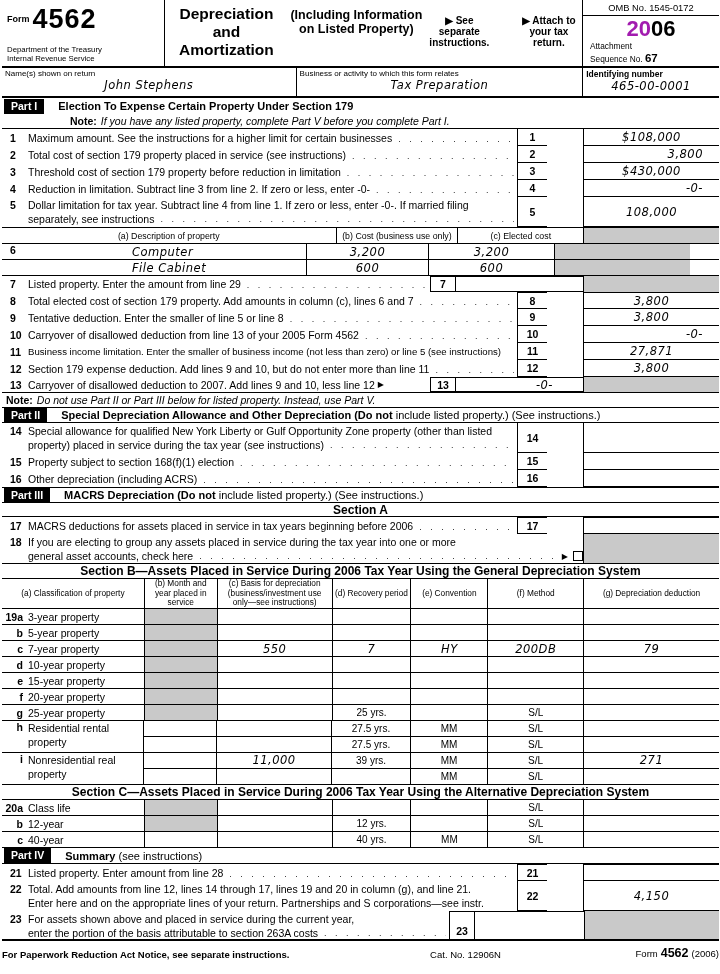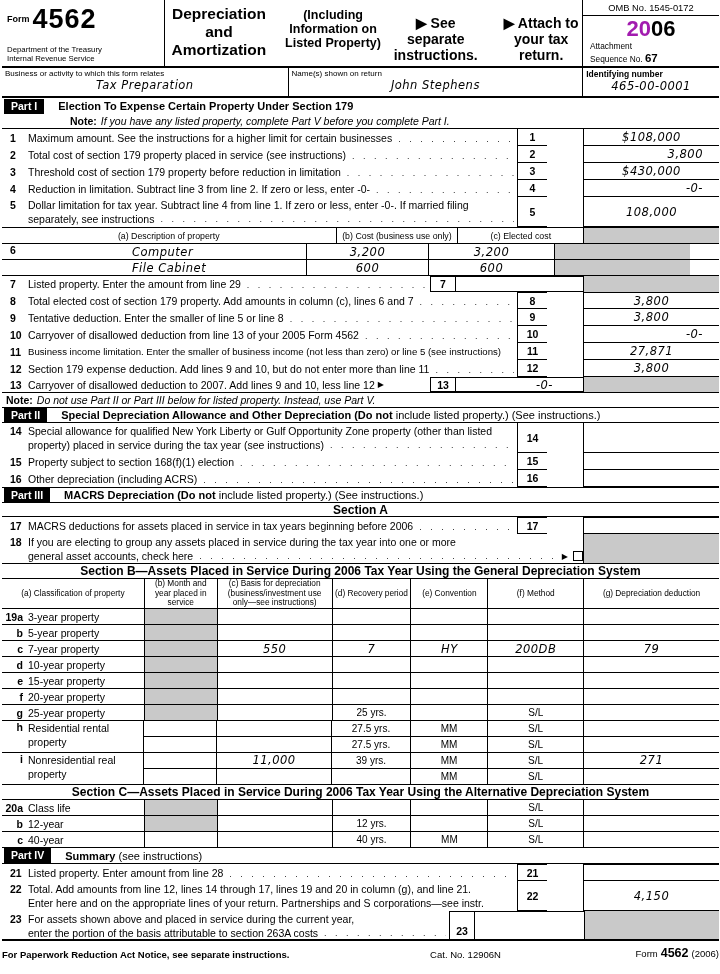--- a/index.html
+++ b/index.html
@@ -13,21 +13,21 @@
   
   .hdr { display:flex; height:68px; border-bottom:2px solid #000; }
   .hdr-left { width:163px; border-right:1px solid #000; padding:4px 5px 2px 5px; display:flex; flex-direction:column; justify-content:space-between; }
   .formline { display:flex; align-items:flex-start; }
   .form-word { font-size:9px; font-weight:bold; margin-top:10px; }
   .form-number { font-size:27px; font-weight:bold; letter-spacing:1px; margin-left:3px; }
   .dept { font-size:7.8px; line-height:1.15; }
   .hdr-center { flex:1; border-right:1px solid #000; text-align:center; padding-top:5px; display:flex; flex-direction:row; }
   .main-title { font-size:15.5px; font-weight:bold; }
   .sub-title { font-size:12.5px; font-weight:bold; margin-top:3px; }
-  .instr-row { display:flex; justify-content:center; gap:22px; font-size:14px; font-weight:bold; margin-top:10px; }
+  .instr-row { display:flex; justify-content:center; gap:22px; font-size:10px; font-weight:bold; margin-top:10px; }
   .hdr-right { width:136px; display:flex; flex-direction:column; }
   .omb { font-size:9.3px; text-align:center; padding:3px 0 2px 0; border-bottom:1px solid #000; }
   .year { text-align:center; font-size:22px; font-weight:bold; line-height:1; margin-top:2px; }
   .yr20 { color:#a21caf; }
   .attach-blk { font-size:8.3px; padding-left:7px; margin-top:1px; line-height:1.25; }
   .seq-no { font-size:11.5px; font-weight:bold; }
 
   
   .namerow { display:flex; height:30px; border-bottom:2px solid #000; }
   .ncol { padding:1px 3px; position:relative; }
@@ -144,27 +144,27 @@
         <span class="yr20">20</span><span>06</span>
       </div>
       <div class="attach-blk">
         <div>Attachment</div>
         <div><span>Sequence No.</span> <span class="seq-no">67</span></div>
       </div>
     </div>
   </div>
 
   <div class="namerow">
+    <div class="ncol nc1">
+      <div class="lbl">Name(s) shown on return</div>
+      <div class="val fill">John Stephens</div>
+    </div>
     <div class="ncol nc2">
       <div class="lbl">Business or activity to which this form relates</div>
       <div class="val fill">Tax Preparation</div>
-    </div>
-    <div class="ncol nc1">
-      <div class="lbl">Name(s) shown on return</div>
-      <div class="val fill">John Stephens</div>
     </div>
     <div class="ncol nc3">
       <div class="lbl bold">Identifying number</div>
       <div class="val fill">465-00-0001</div>
     </div>
   </div>
 
   <div class="phead" style="border-top:none;">
     <span class="pbadge">Part I</span>
     <span class="ptitle">Election To Expense Certain Property Under Section 179</span>

